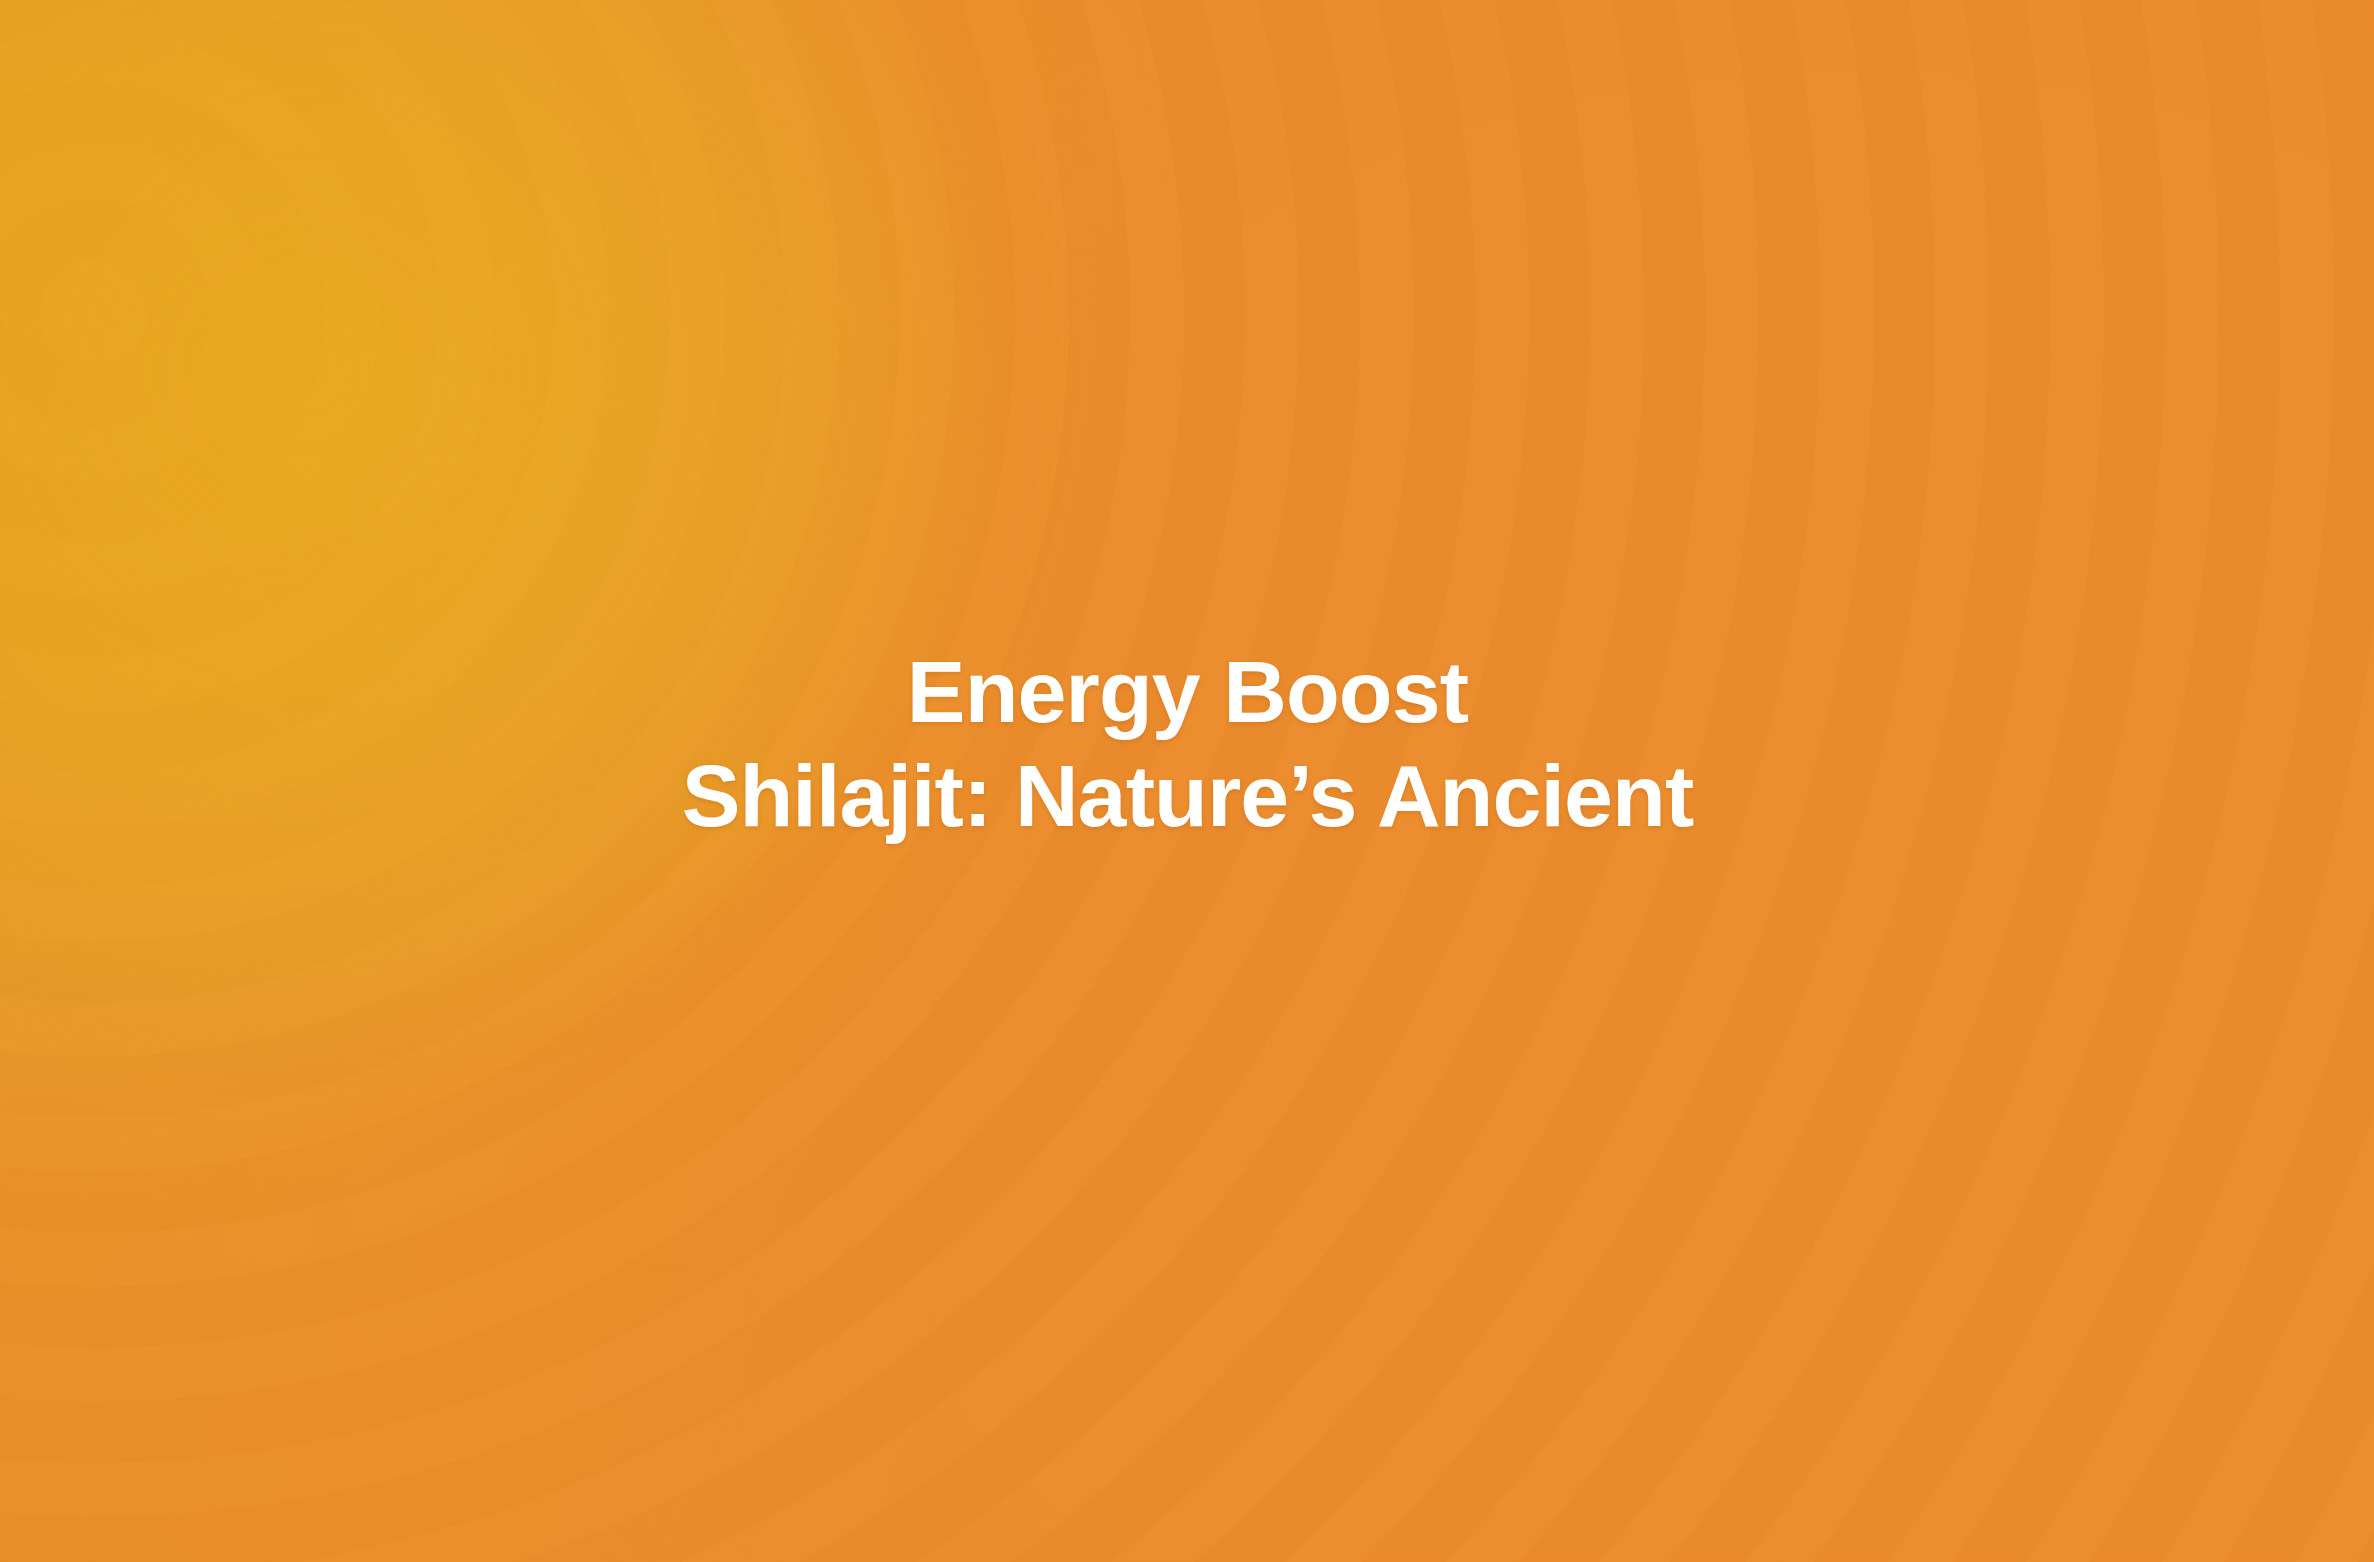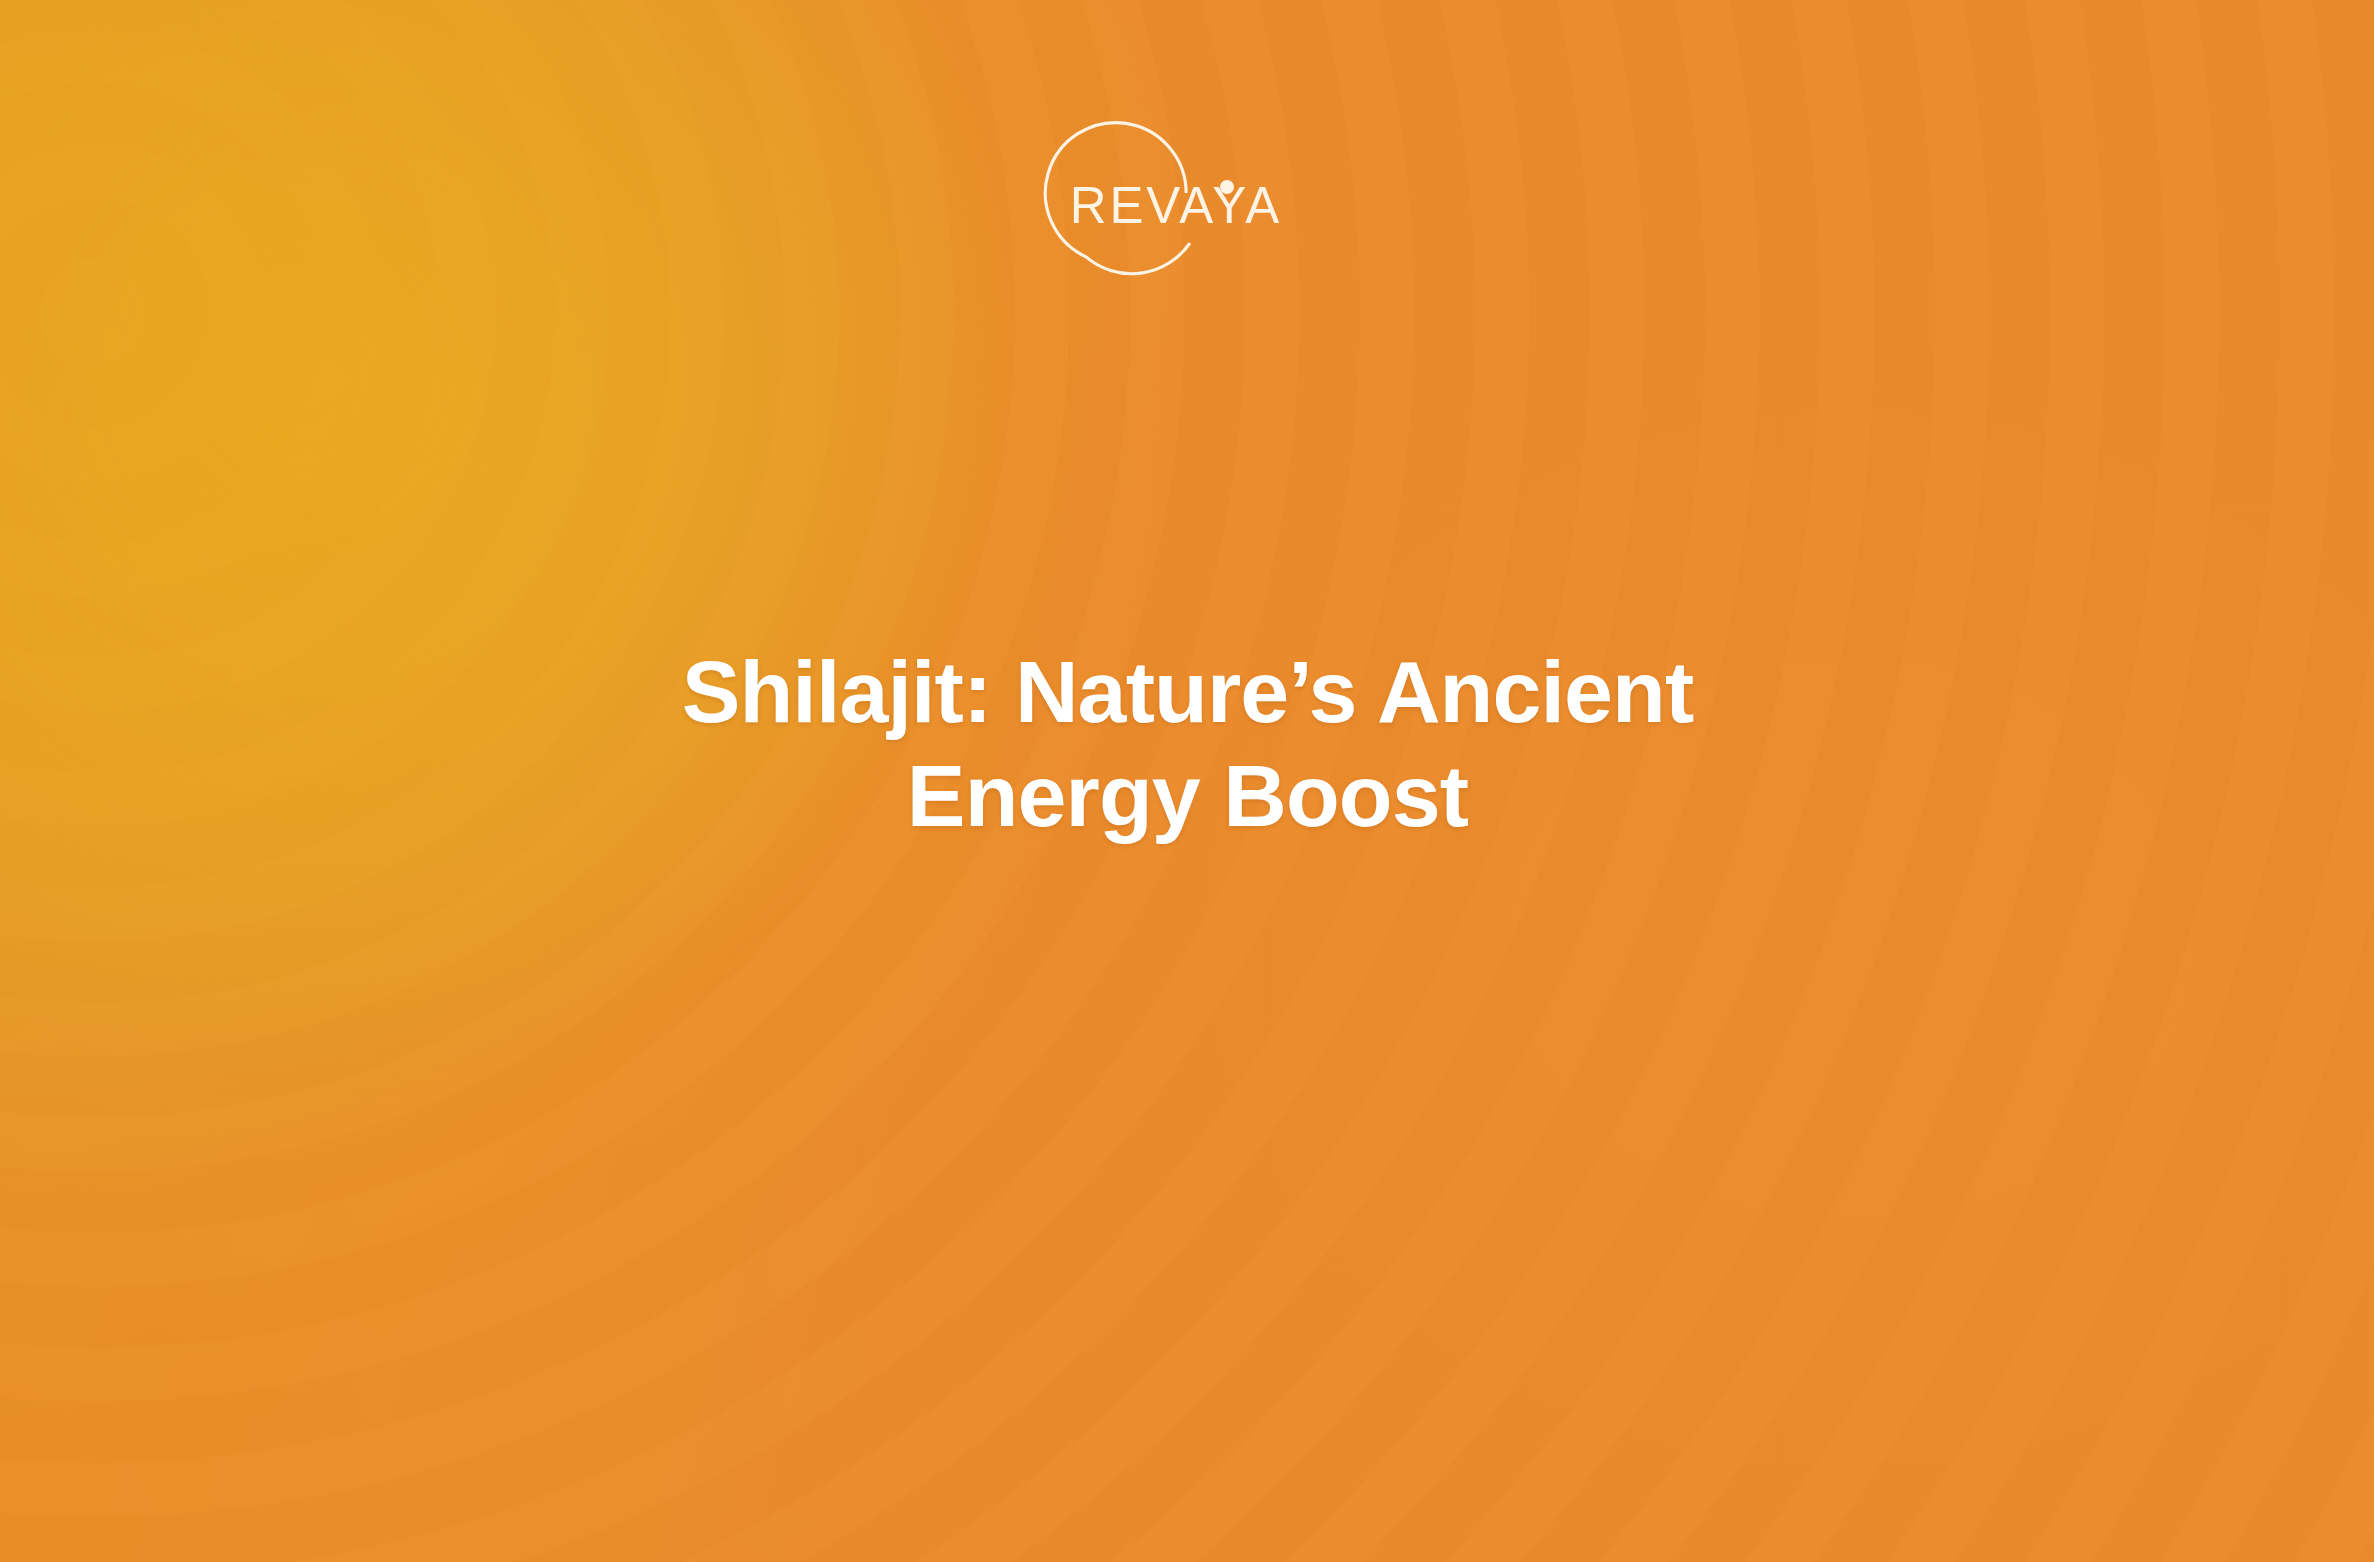--- a/index.html
+++ b/index.html
@@ -152,31 +152,20 @@
 <body>
 
 <div class="banner">
 
   <div class="bg-base"></div>
   <div class="bg-rings"></div>
   <div class="bg-soft-core"></div>
   <div class="bg-sweep"></div>
   <div class="bg-vignette"></div>
 
-  <div class="logo-wrap">
-    <div class="logo">
-      <svg viewBox="0 0 300 170">
-        <path class="logo-ring" d="M 148 58
-                 A 76 76 0 1 0 40 127
-                 A 76 76 0 0 0 152 112"></path>
-      </svg>
-      <div class="logo-word">REVAYA</div>
-      <div class="logo-dot"></div>
-    </div>
-  </div>
 
   <div class="headline">
+    <span class="line">Energy Boost</span>
     <span class="line">Shilajit: Nature’s Ancient</span>
-    <span class="line">Energy Boost</span>
   </div>
 
 </div>
 
 
 </body></html>

